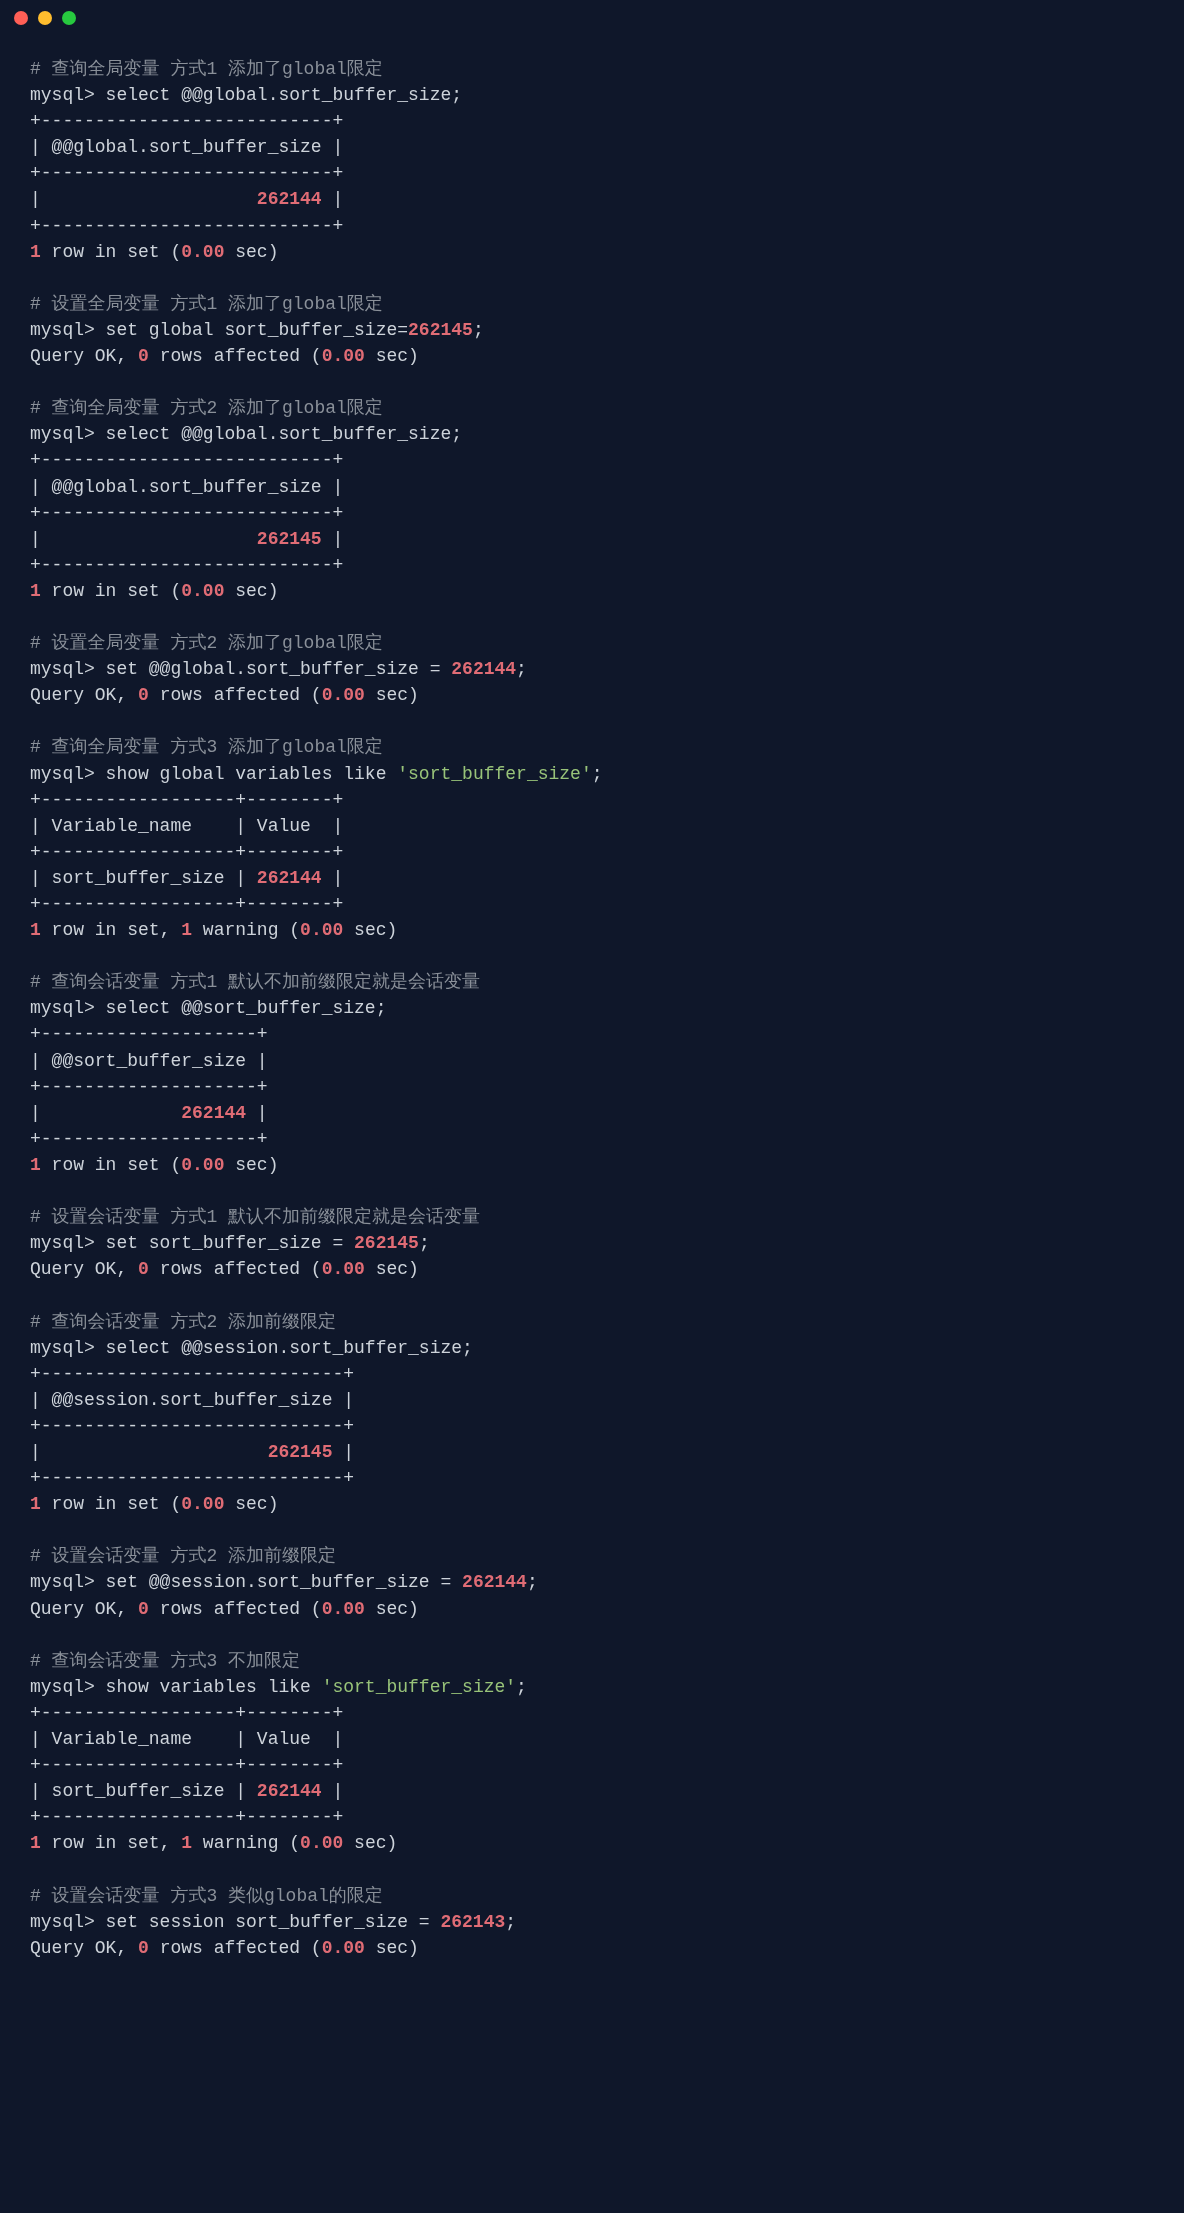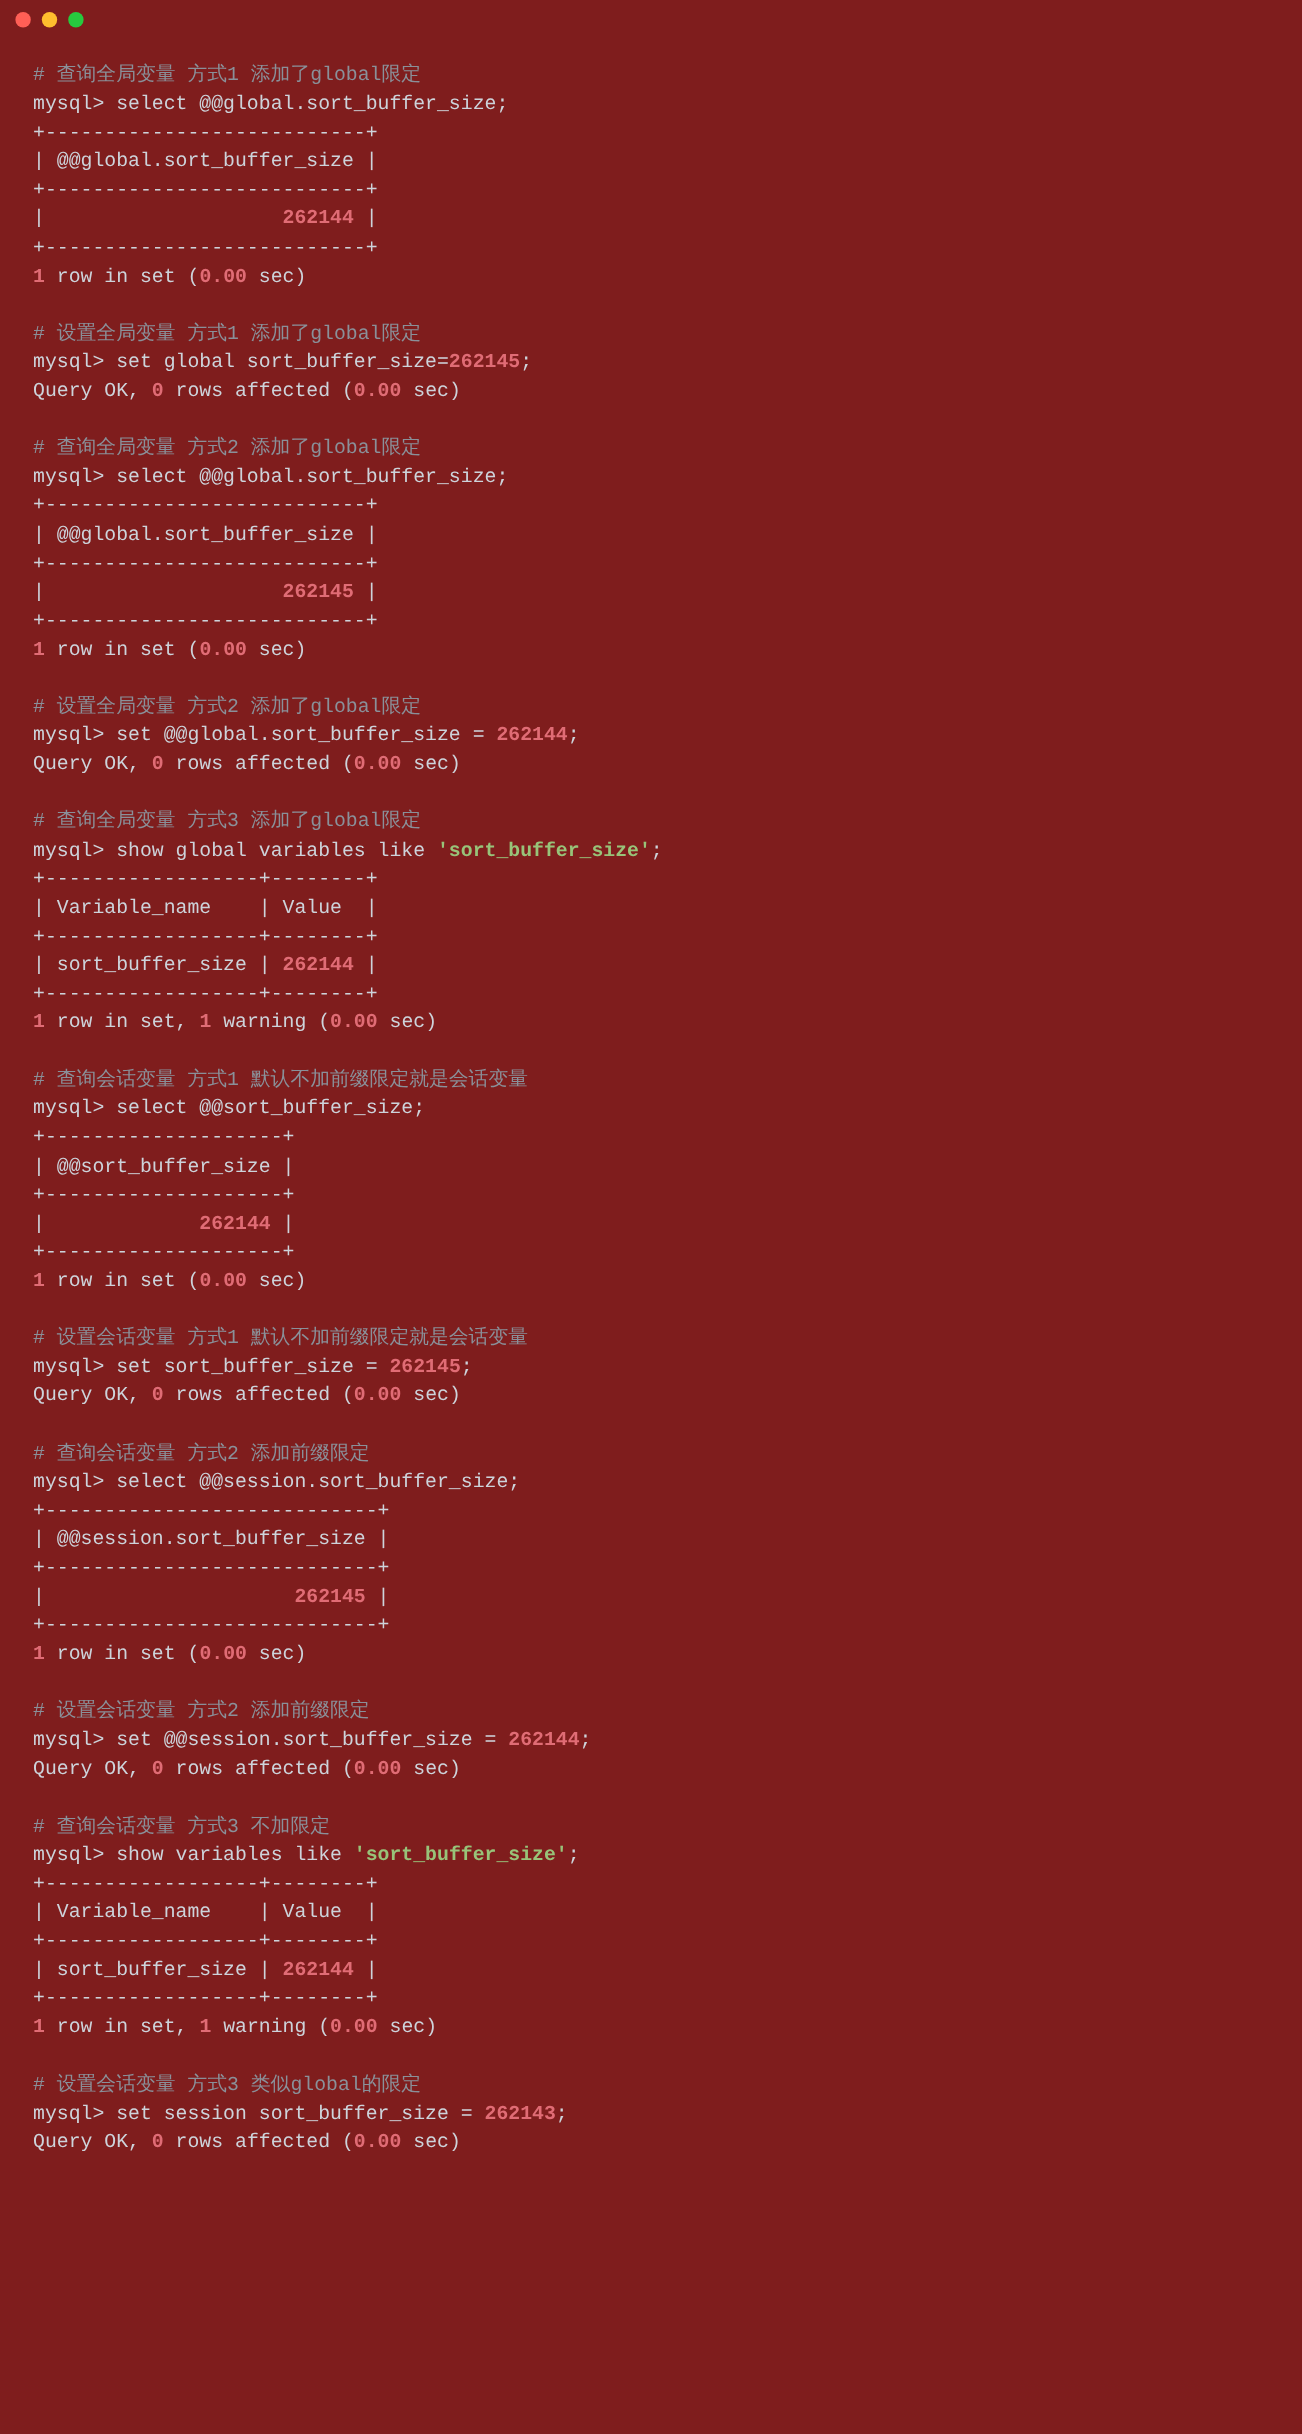--- a/index.html
+++ b/index.html
@@ -7,21 +7,21 @@
     background: #2b3138;
     font-family: "Menlo", "Consolas", "Courier New", monospace;
     font-size: 18px;
     line-height: 1.45;
     color: #cdd3da;
     padding: 0;
   }
   .window {
     width: 1184px;
     min-height: 2213px;
-    background: #7f1d1d;
+    background: #0f172a;
   }
   .titlebar {
     height: 36px;
     display: flex;
     align-items: center;
     padding-left: 14px;
     gap: 10px;
   }
   .dot {
     width: 14px;
@@ -31,21 +31,21 @@
   .dot.red { background: #ff5f56; }
   .dot.yellow { background: #ffbd2e; }
   .dot.green { background: #27c93f; }
   .terminal {
     padding: 20px 30px 30px 30px;
     white-space: pre;
   }
   .grey { color: #8a9099; }
   .white { color: #cdd3da; }
   .red { color: #e06c75; font-weight: bold; }
-  .green { color: #98c379; font-weight: bold; }
+  .green { color: #98c379; }
   .line { display: block; }
 </style>
 </head>
 <body>
 
 <div class="window">
   <div class="titlebar">
     <div class="dot red"></div>
     <div class="dot yellow"></div>
     <div class="dot green"></div>

